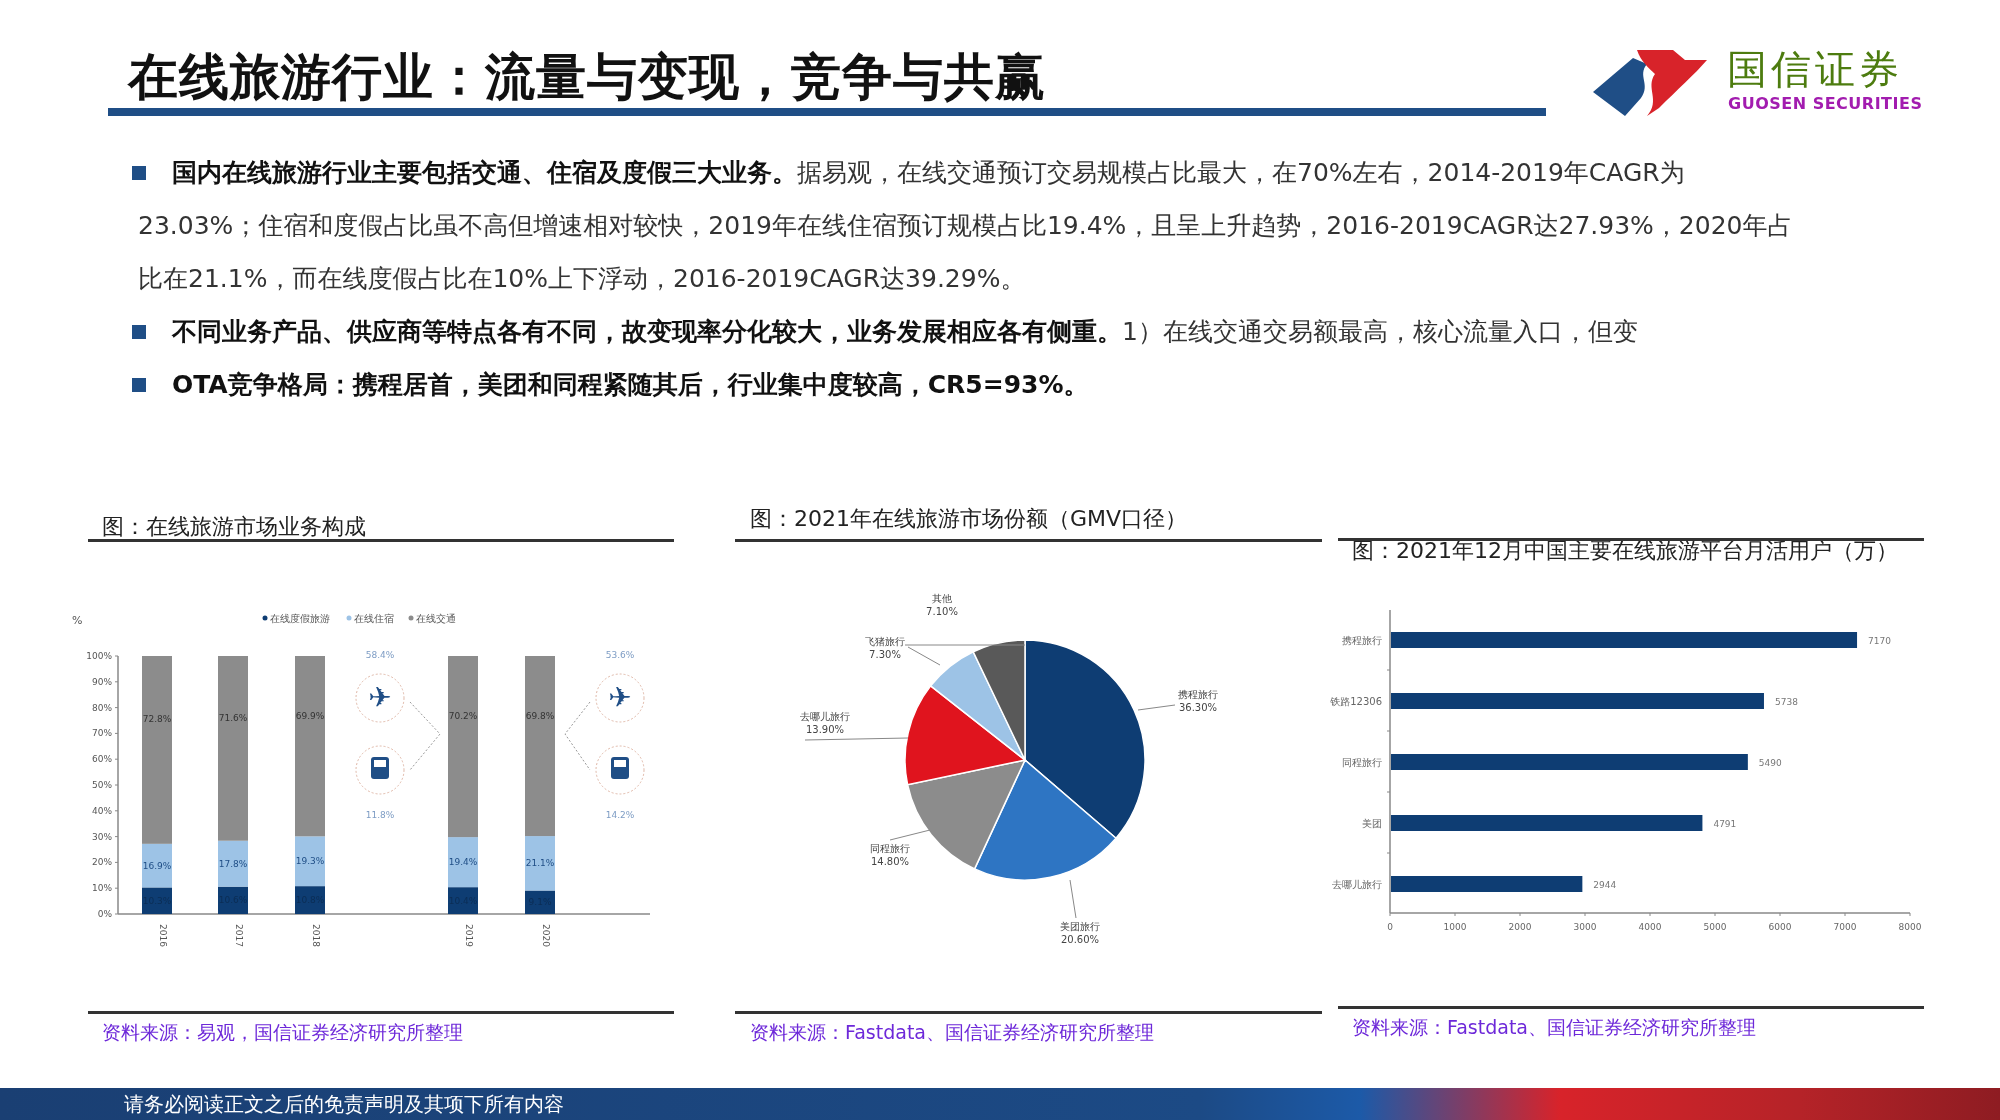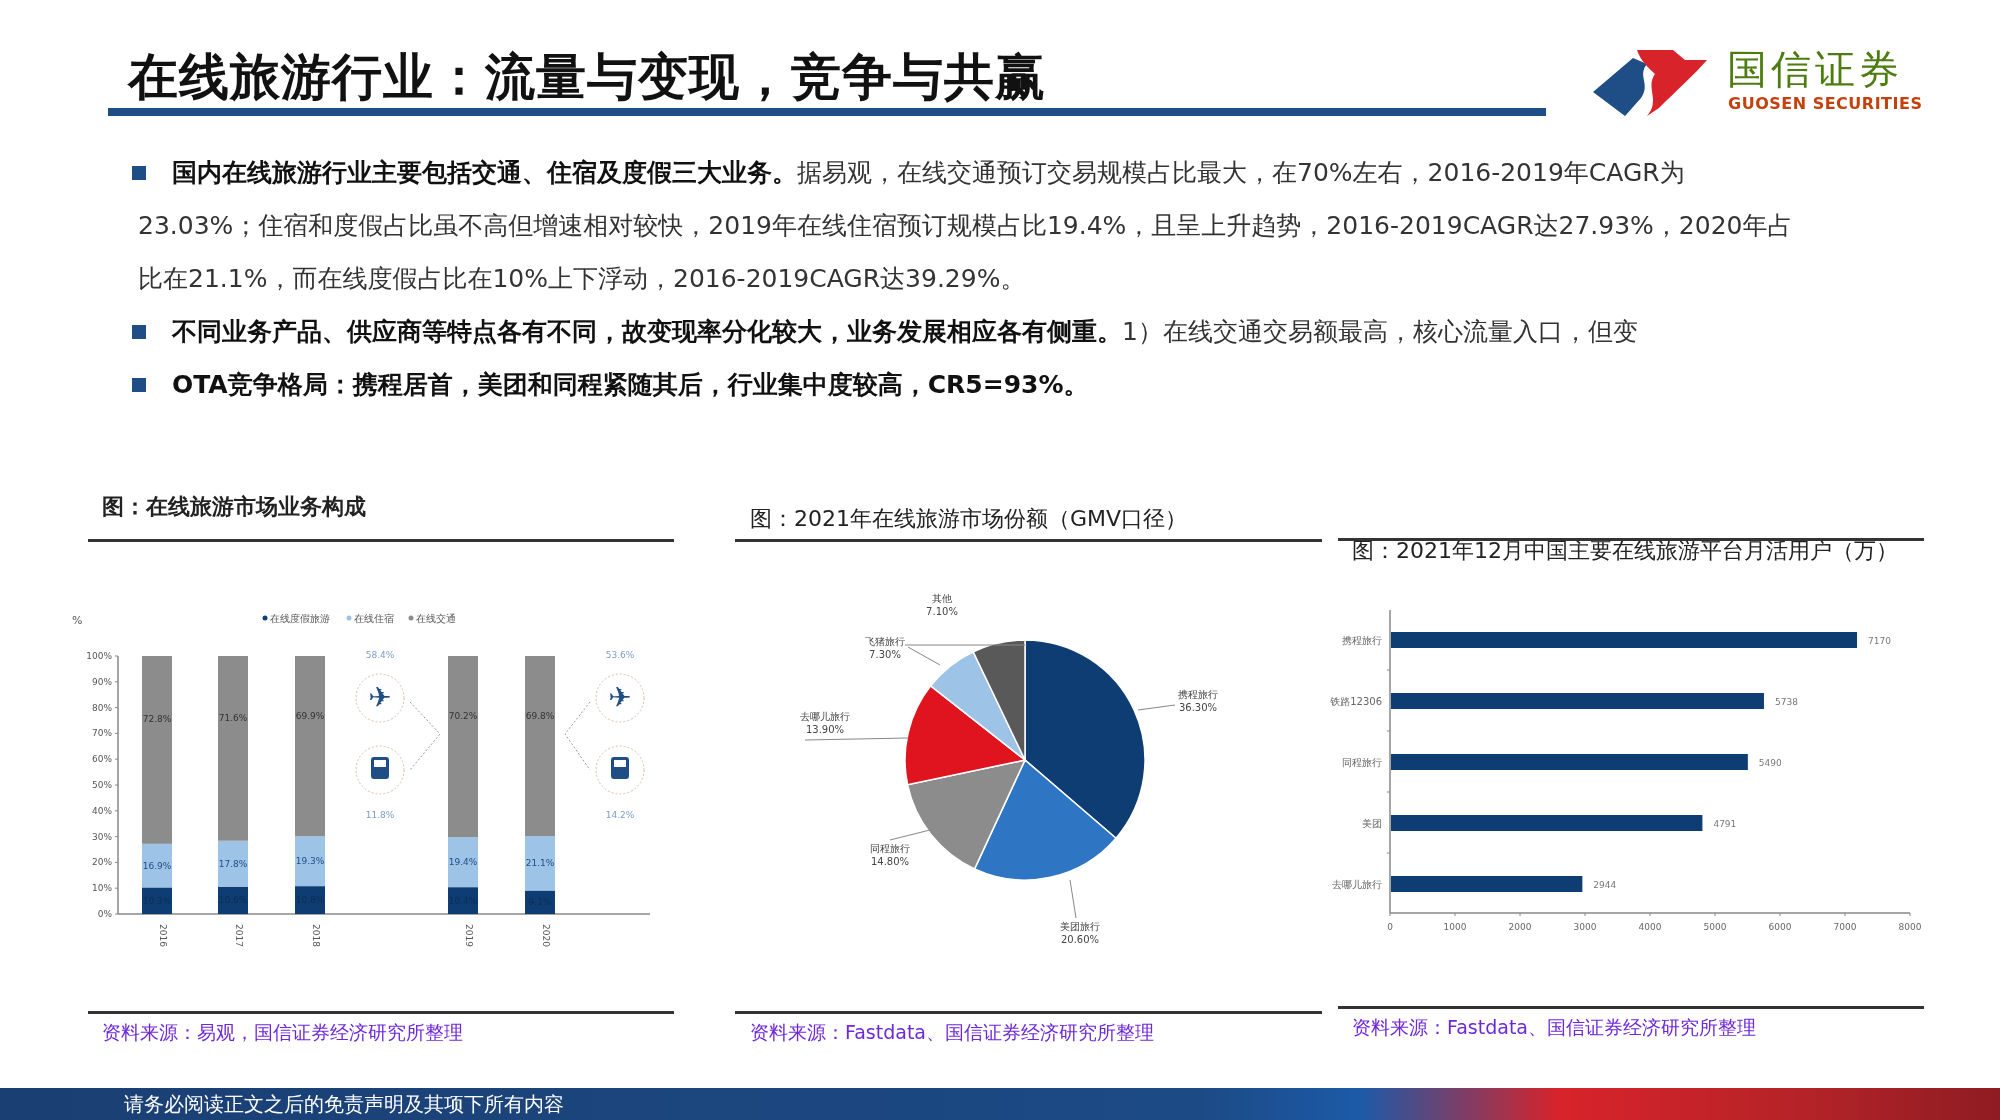--- a/index.html
+++ b/index.html
@@ -2,21 +2,21 @@
 <html><head>
 <meta charset="utf-8">
 <style>
   html,body{margin:0;padding:0;}
   body{width:2000px;height:1120px;position:relative;overflow:hidden;background:#ffffff;font-family:"DejaVu Sans","Liberation Sans",sans-serif;color:#222;}
   .abs{position:absolute;}
   #title{left:128px;top:44px;font-size:50px;font-weight:bold;color:#111;letter-spacing:1px;white-space:nowrap;text-align:center;}
   #title-rule{left:108px;top:108px;width:1438px;height:8px;background:#1f4e86;}
   #logo{left:1585px;top:40px;width:320px;height:82px;}
   #logo .cn{position:absolute;left:142px;top:2px;font-size:40px;color:#4d7c0f;letter-spacing:4px;white-space:nowrap;}
-  #logo .en{position:absolute;left:143px;top:54px;font-size:16px;font-weight:bold;color:#c2410c;white-space:nowrap;letter-spacing:.5px;}
+  #logo .en{position:absolute;left:143px;top:54px;font-size:16px;font-weight:bold;color:#a21caf;white-space:nowrap;letter-spacing:.5px;}
   .bullets{left:128px;top:146px;width:1780px;font-size:25px;line-height:53px;color:#333;}
   .bullet{position:relative;padding-left:44px;margin:0;}
   .bullet .sq{position:absolute;left:4px;top:20px;width:14px;height:14px;background:#1f4e86;}
   .bullet b{color:#111;}
   .bullet .cont{display:block;margin-left:-34px;}
   .panel-title{font-size:22px;color:#222;white-space:nowrap;}
   .rule{height:3px;background:#333;}
   .src{font-size:19px;font-weight:normal;color:#6d28d9;white-space:nowrap;}
   #footer{left:0;top:1088px;width:2000px;height:32px;background:linear-gradient(90deg,#1a3f73 0%,#1c4a85 60%,#1c5aa8 68%,#d8232a 78%,#b52328 90%,#8e1c22 100%);}
   #footer-text{left:124px;top:1091px;font-size:20px;color:#ffffff;white-space:nowrap;}
@@ -31,35 +31,35 @@
     <path d="M8 52 L48 18 L62 24 C52 36 66 44 56 58 L40 76 Z" fill="#1f4e86"></path>
     <path d="M52 10 L88 10 L100 20 L122 20 C110 34 92 50 74 68 L62 76 C76 60 60 48 70 34 C64 28 56 22 52 10 Z" fill="#d8232a"></path>
   </svg>
   <span class="cn">国信证券</span>
   <span class="en">GUOSEN SECURITIES</span>
 </div>
 
 <div class="abs bullets">
   <p class="bullet">
     <span class="sq"></span>
-    <b>国内在线旅游行业主要包括交通、住宿及度假三大业务。</b><span>据易观，在线交通预订交易规模占比最大，在70%左右，2016-2019年CAGR为</span>
+    <b>国内在线旅游行业主要包括交通、住宿及度假三大业务。</b><span>据易观，在线交通预订交易规模占比最大，在70%左右，2014-2019年CAGR为</span>
     <span class="cont">23.03%；住宿和度假占比虽不高但增速相对较快，2019年在线住宿预订规模占比19.4%，且呈上升趋势，2016-2019CAGR达27.93%，2020年占</span>
     <span class="cont">比在21.1%，而在线度假占比在10%上下浮动，2016-2019CAGR达39.29%。</span>
   </p>
   <p class="bullet">
     <span class="sq"></span>
     <b>不同业务产品、供应商等特点各有不同，故变现率分化较大，业务发展相应各有侧重。</b><span>1）在线交通交易额最高，核心流量入口，但变</span>
   </p>
   <p class="bullet">
     <span class="sq"></span>
     <b>OTA竞争格局：携程居首，美团和同程紧随其后，行业集中度较高，CR5=93%。</b>
   </p>
 </div>
 
-<div class="abs panel-title" style="left:102px;top:492px;font-weight:bold;">图：在线旅游市场业务构成</div>
+<div class="abs panel-title" style="left:102px;top:512px;">图：在线旅游市场业务构成</div>
 <div class="abs rule" style="left:88px;top:539px;width:586px;"></div>
 <div class="abs rule" style="left:88px;top:1011px;width:586px;"></div>
 <div class="abs src" style="left:102px;top:1020px;">资料来源：易观，国信证券经济研究所整理</div>
 
 <div class="abs panel-title" style="left:750px;top:504px;">图：2021年在线旅游市场份额（GMV口径）</div>
 <div class="abs rule" style="left:735px;top:539px;width:587px;"></div>
 <div class="abs rule" style="left:735px;top:1011px;width:587px;"></div>
 <div class="abs src" style="left:750px;top:1020px;">资料来源：Fastdata、国信证券经济研究所整理</div>
 
 <div class="abs panel-title" style="left:1352px;top:502px;margin-top:34px;">图：2021年12月中国主要在线旅游平台月活用户（万）</div>

